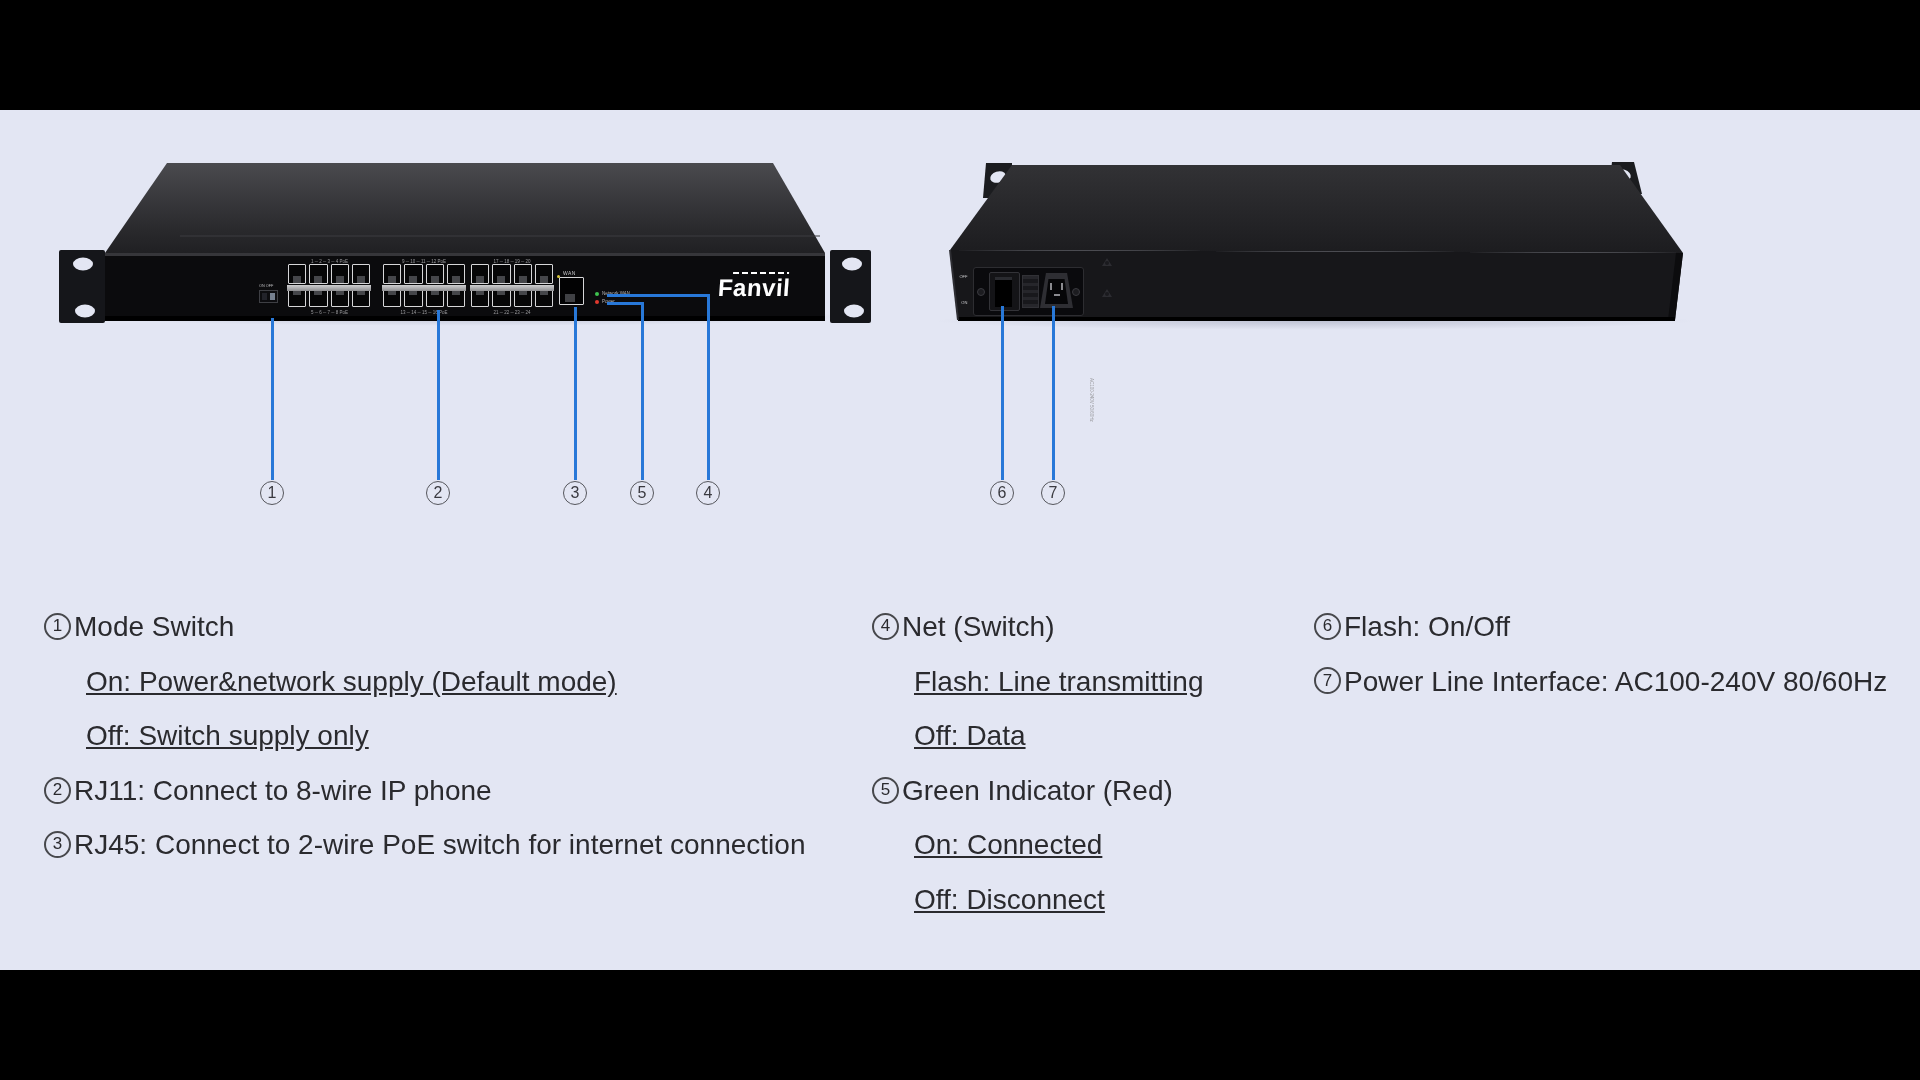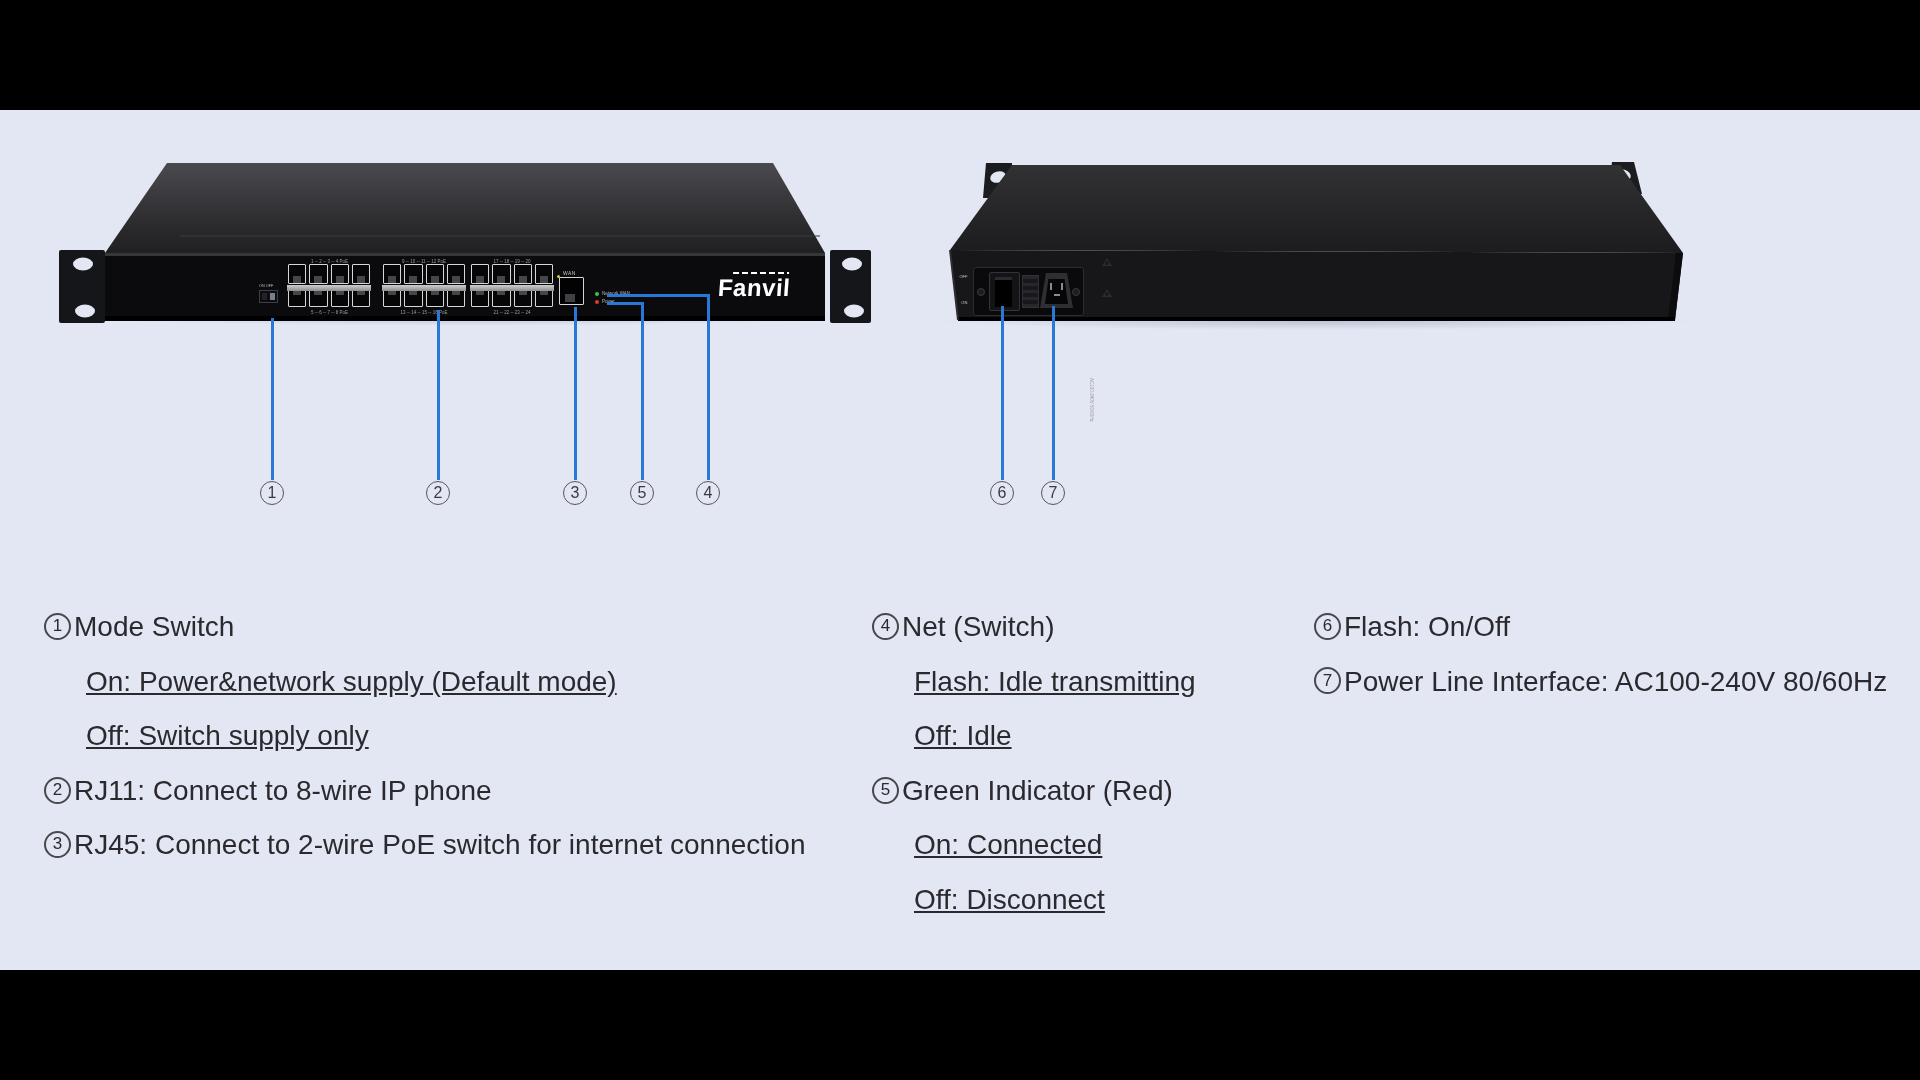--- a/index.html
+++ b/index.html
@@ -264,24 +264,24 @@
         <span>RJ45: Connect to 2-wire PoE switch for internet connection</span>
       </div>
     </div>
 
     <div class="legend-col" style="left:872px;top:490px;">
       <div class="lrow">
         <span class="lnum">4</span>
         <span>Net (Switch)</span>
       </div>
       <div class="lrow indent">
-        <span>Flash: Idle transmitting</span>
-      </div>
-      <div class="lrow indent">
-        <span>Off: Idle</span>
+        <span>Flash: Line transmitting</span>
+      </div>
+      <div class="lrow indent">
+        <span>Off: Data</span>
       </div>
       <div class="lrow">
         <span class="lnum">5</span>
         <span>Green Indicator (Red)</span>
       </div>
       <div class="lrow indent">
         <span>On: Connected</span>
       </div>
       <div class="lrow indent">
         <span>Off: Disconnect</span>

